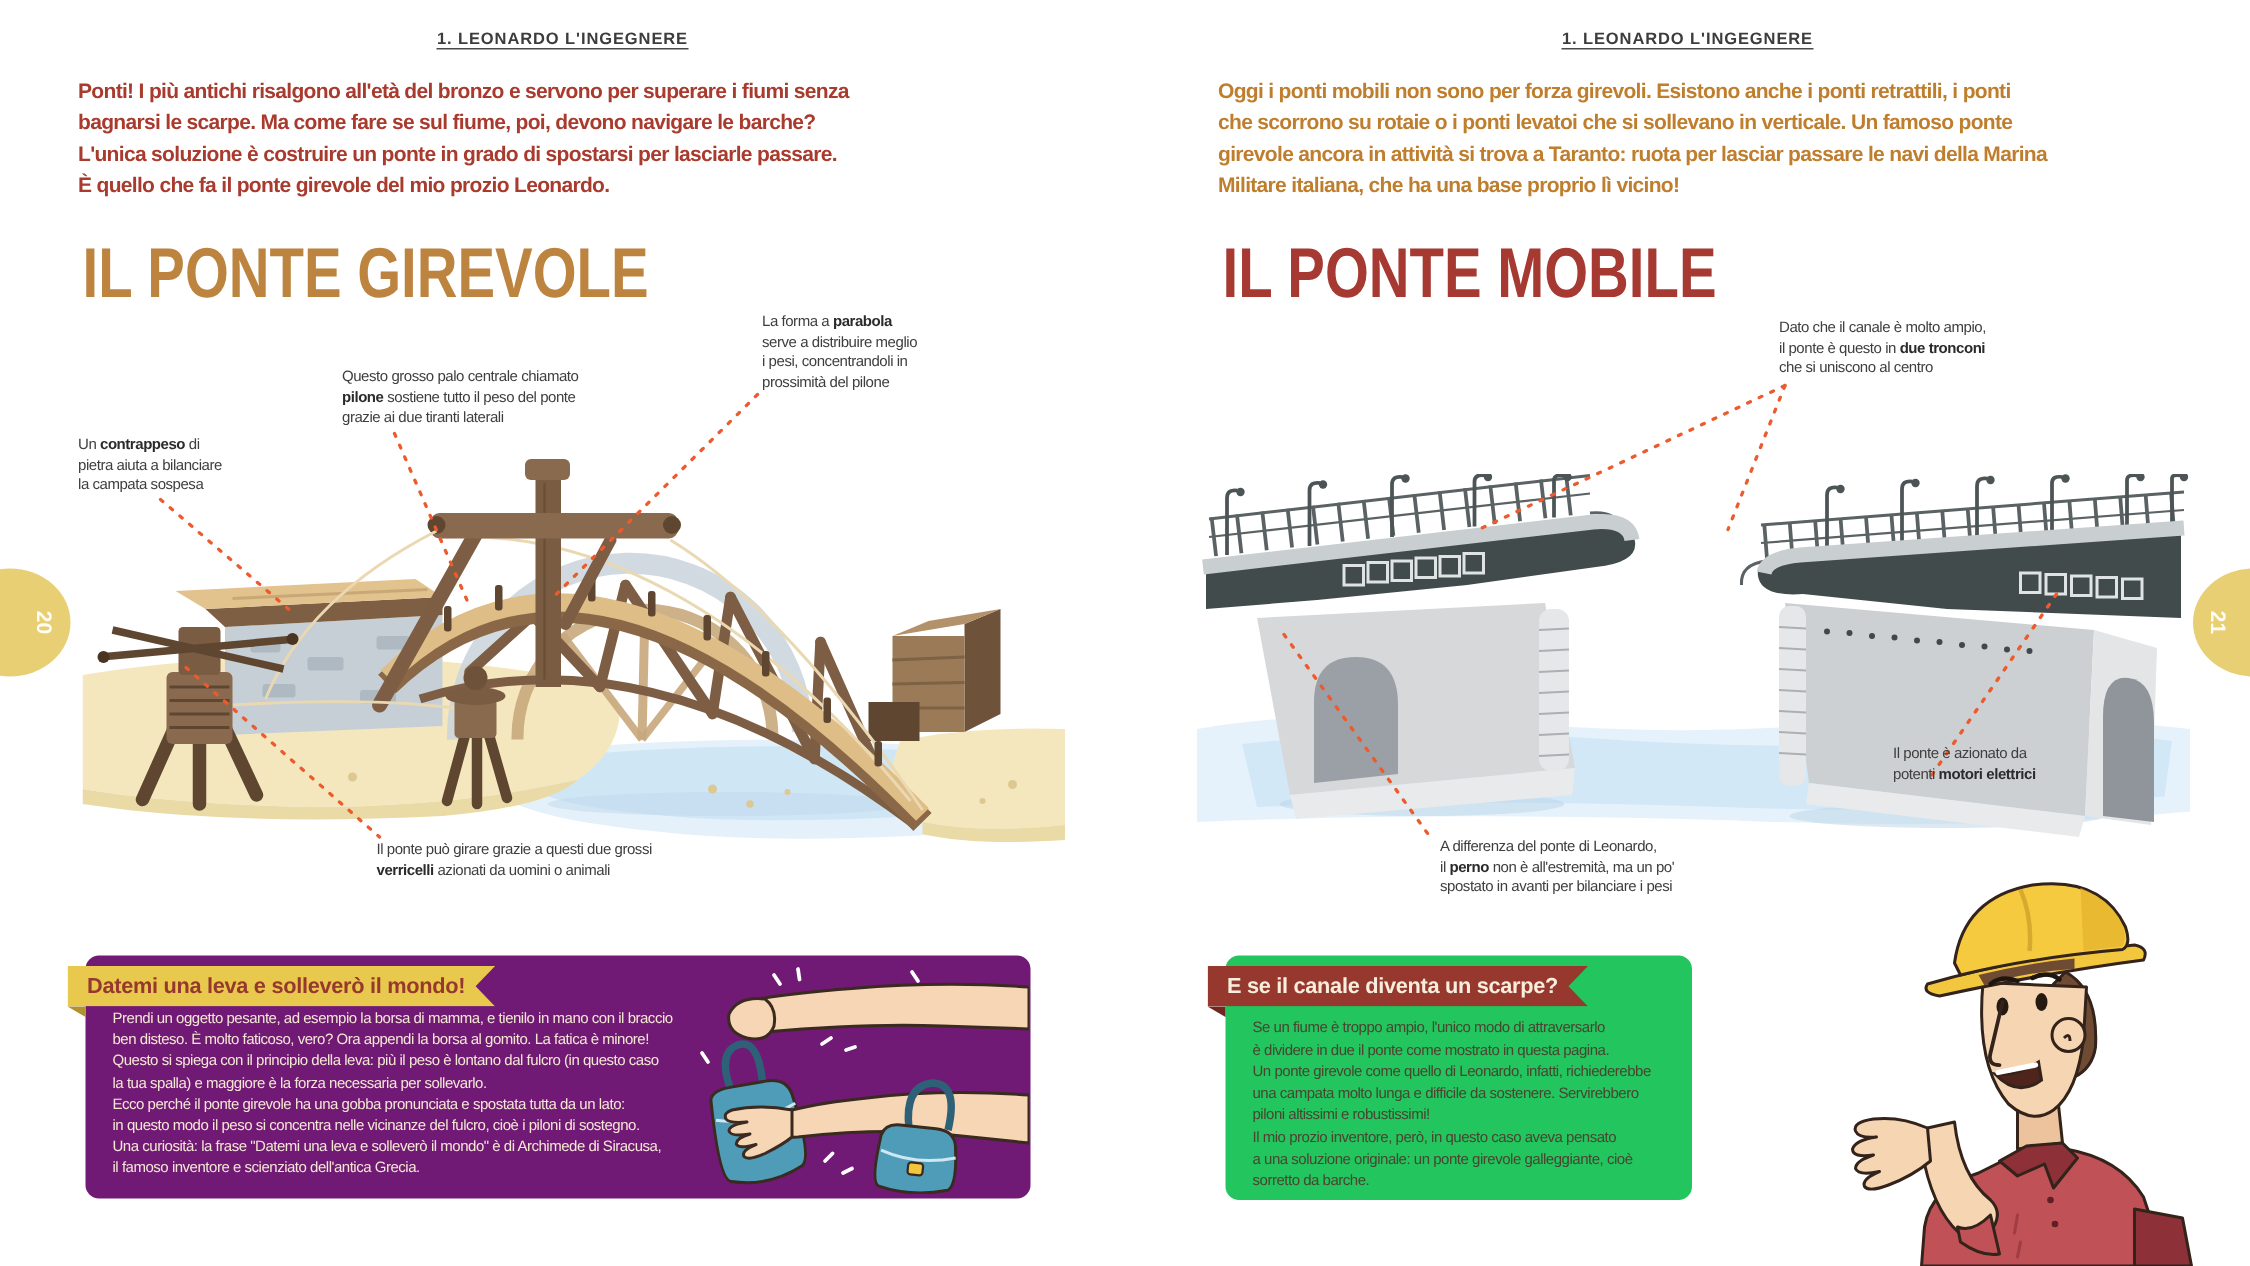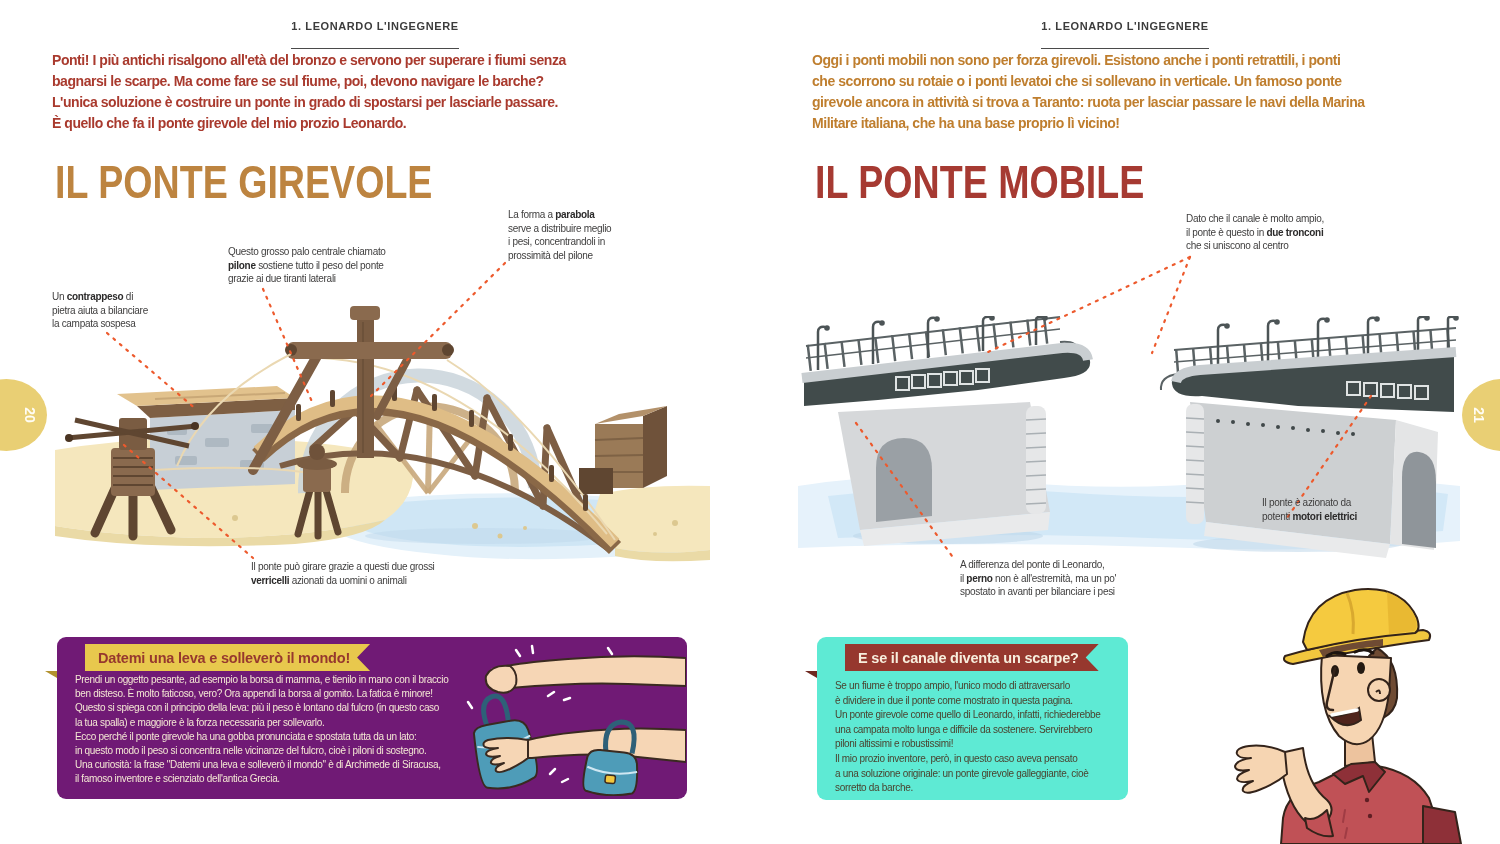--- a/index.html
+++ b/index.html
@@ -1,47 +1,47 @@
 <!DOCTYPE html>
 <html><head>
 <meta charset="utf-8">
 <style>
   html,body{margin:0;padding:0;background:#ffffff;}
   #spread{position:relative;width:1500px;height:844px;background:#ffffff;overflow:hidden;
           font-family:"Liberation Sans",sans-serif;}
   .header{position:absolute;top:20px;width:750px;text-align:center;font-size:11px;font-weight:700;
           letter-spacing:.6px;color:#3c3c3c;}
-  .header span{display:inline-block;border-bottom:1.5px solid #4a4a4a;padding-bottom:16px;}
+  .header span{display:inline-block;border-bottom:1.5px solid #4a4a4a;padding-bottom:0;}
   .intro{position:absolute;top:50px;width:660px;font-size:14px;font-weight:700;letter-spacing:-.45px;
          line-height:21px;white-space:pre-line;}
   .intro.left{left:52px;color:#a93a2e;}
   .intro.right{left:812px;color:#bf7e2e;}
   .big-title{position:absolute;top:154px;font-size:47px;font-weight:800;white-space:nowrap;
              transform:scaleX(.8);transform-origin:left top;letter-spacing:0;}
   #title-left{left:55px;color:#bd8440;}
   #title-right{left:815px;color:#a63a32;}
   .ann{position:absolute;font-size:10px;letter-spacing:-.3px;line-height:13.5px;color:#3f3e3e;
        white-space:pre-line;}
   .ann .b{font-weight:700;color:#2c2b2b;}
   #ann-contrappeso{left:52px;top:290px;}
   #ann-pilone{left:228px;top:245px;}
   #ann-parabola{left:508px;top:208px;}
   #ann-verricelli{left:251px;top:560px;}
   #ann-tronconi{left:1186px;top:212px;}
   #ann-motori{left:1262px;top:496px;}
   #ann-perno{left:960px;top:558px;}
   .box{position:absolute;border-radius:9px;}
   #red-box{left:57px;top:637px;width:630px;height:162px;background:#701a75;}
-  #yellow-box{left:817px;top:637px;width:311px;height:163px;background:#5eead4;}
+  #yellow-box{left:817px;top:637px;width:311px;height:163px;background:#22c55e;}
   .box-body{position:absolute;font-size:10px;letter-spacing:-.32px;white-space:pre-line;}
   #red-box .box-body{left:18px;top:36px;width:445px;color:#f4e7d4;line-height:14.2px;}
   #yellow-box .box-body{left:18px;top:42px;width:286px;color:#4a4430;line-height:14.6px;}
   .banner{position:absolute;height:27px;display:flex;align-items:center;padding:0 20px 0 13px;
           font-weight:700;font-size:14.5px;letter-spacing:-.2px;
-          clip-path:polygon(0 0,100% 0,calc(100% - 13px) 50%,100% 100%,0 100%);margin-left:40px;}
+          clip-path:polygon(0 0,100% 0,calc(100% - 13px) 50%,100% 100%,0 100%);}
   #red-banner{left:45px;top:644px;background:#e8c84d;color:#96382e;}
   #yellow-banner{left:805px;top:644px;background:#96382e;color:#f7eedd;}
   .fold{position:absolute;width:0;height:0;border-left:12px solid transparent;}
   #red-fold{left:45px;top:671px;border-top:7px solid #b2922f;}
   #yellow-fold{left:805px;top:671px;border-top:7px solid #6e2820;}
   .tab{position:absolute;width:72px;height:72px;border-radius:50%;background:#e9cf74;color:#fffdf4;
        font-weight:700;font-size:14px;display:flex;align-items:center;}
   #tab-left{left:-34px;top:379px;justify-content:flex-end;padding-right:9px;}
   #tab-right{left:1462px;top:379px;justify-content:flex-start;padding-left:9px;}
   .tab span{transform:rotate(90deg);}

